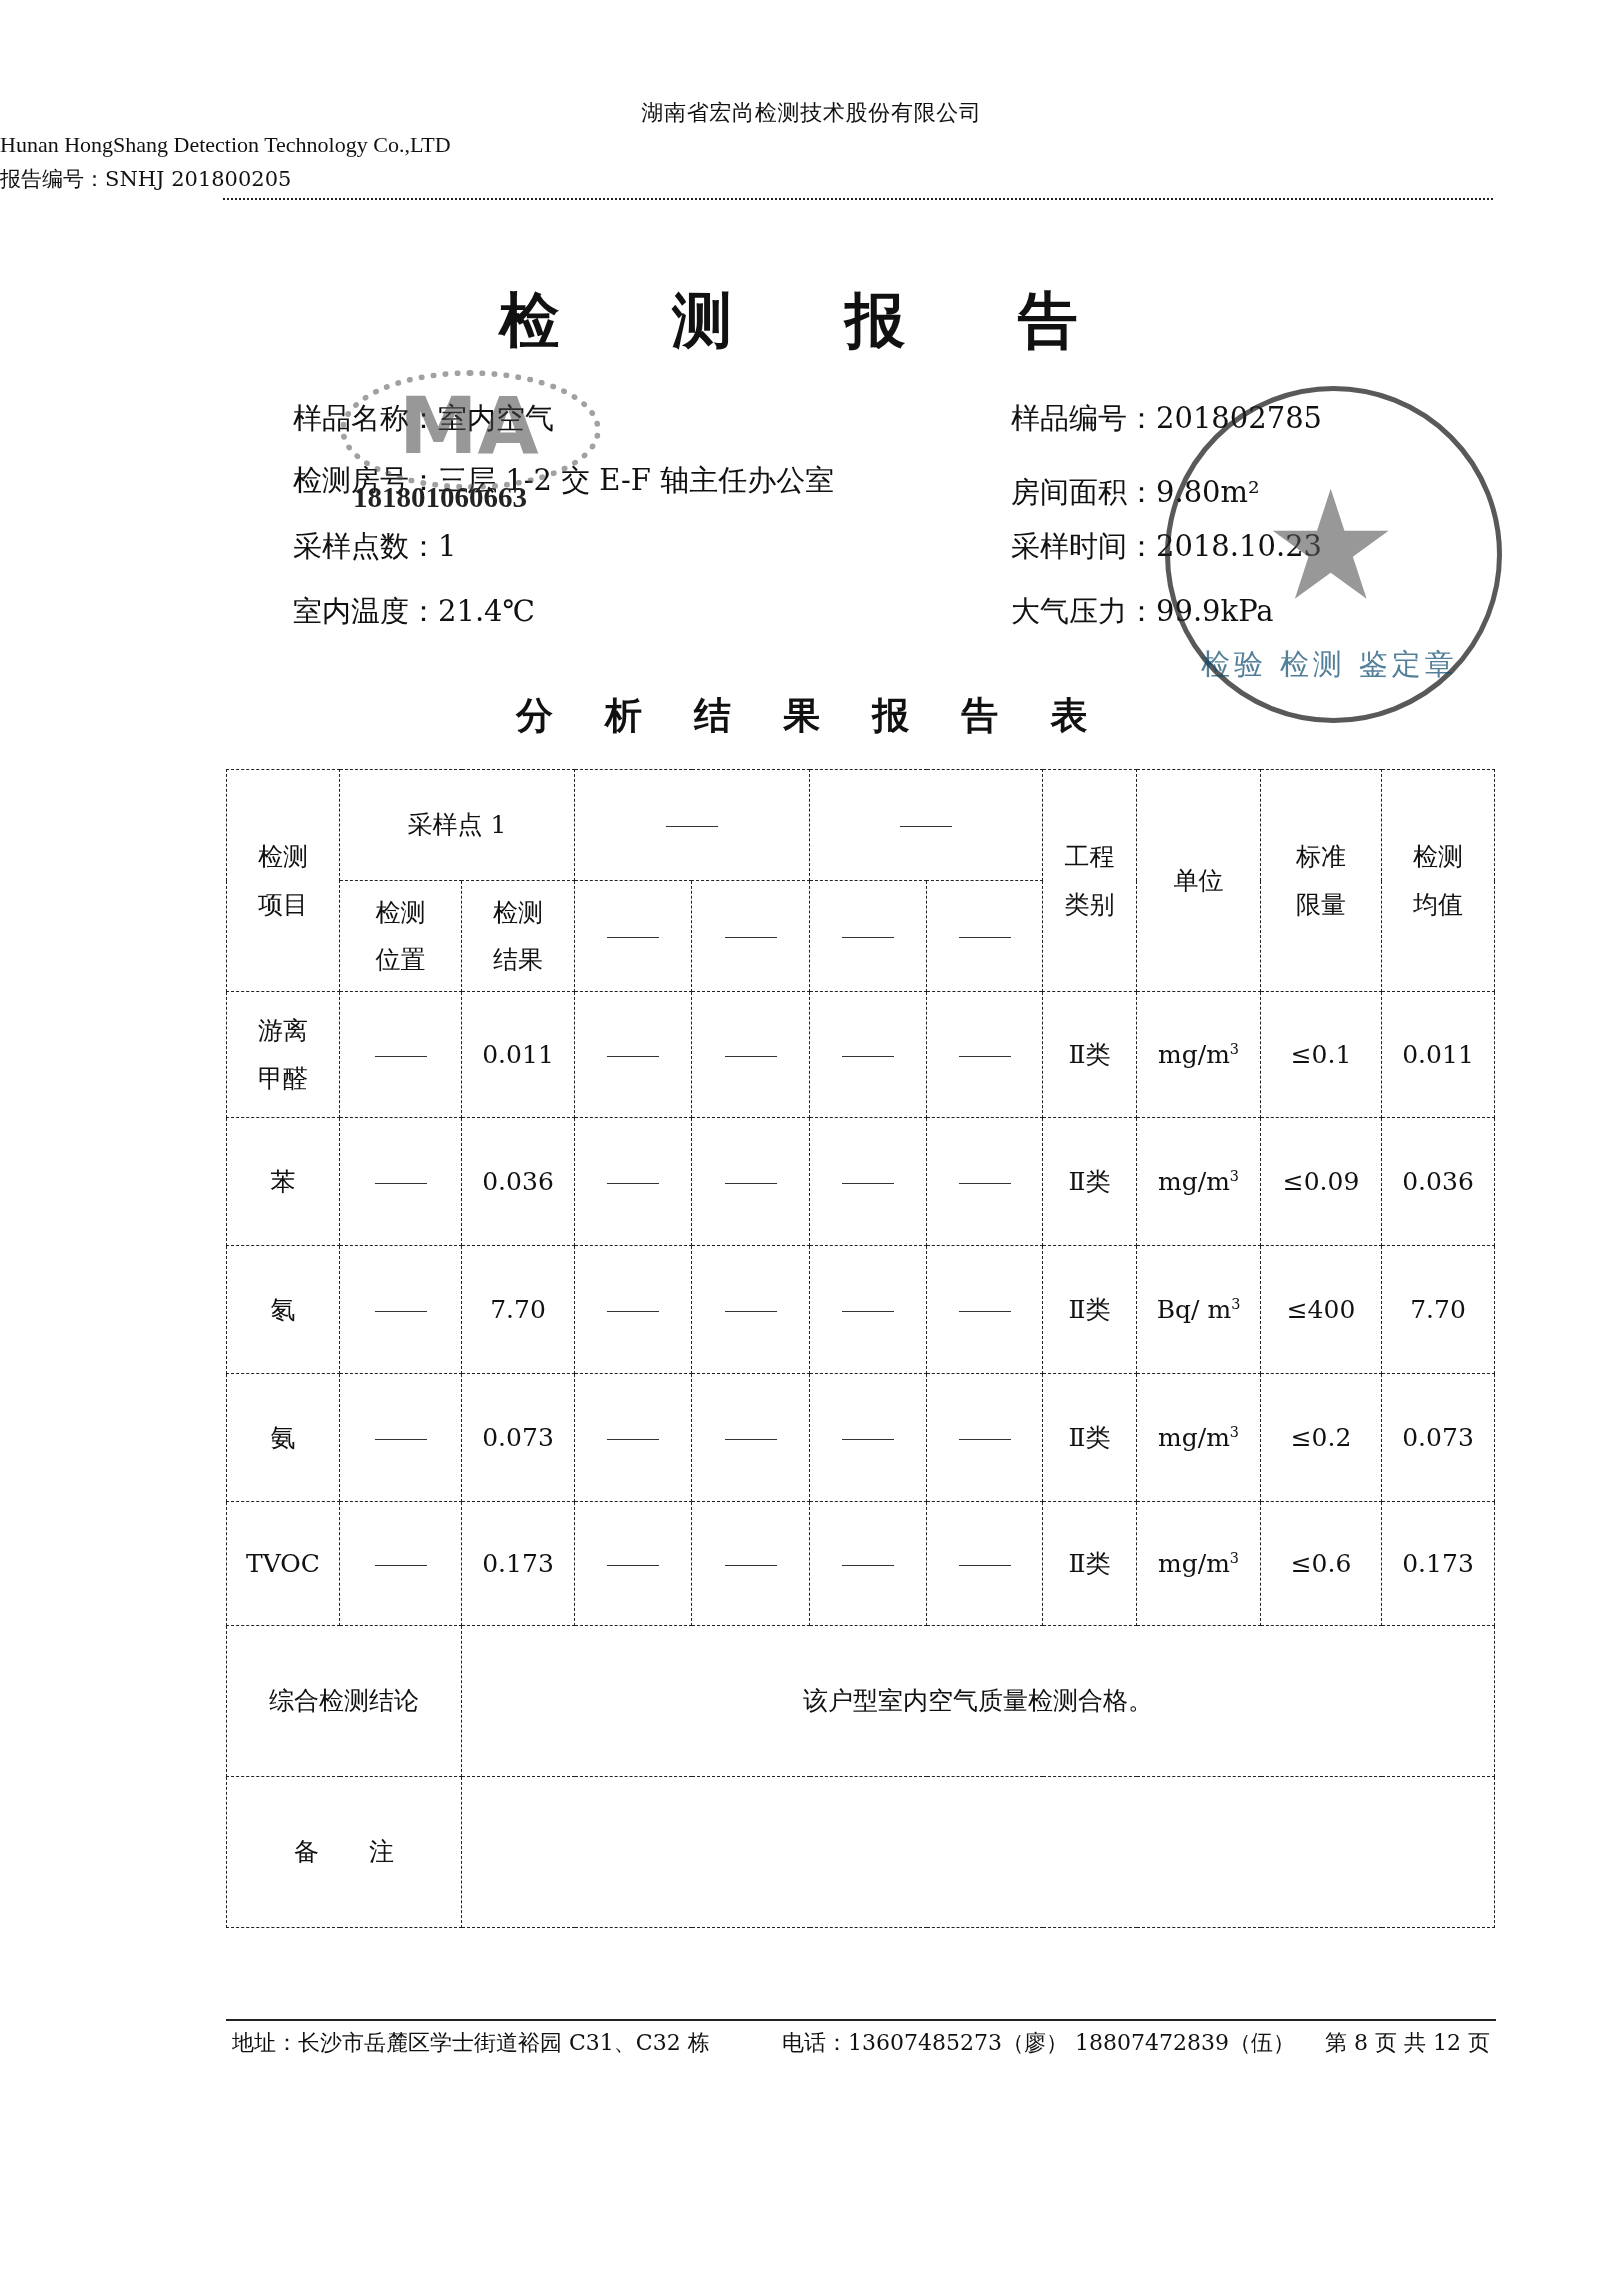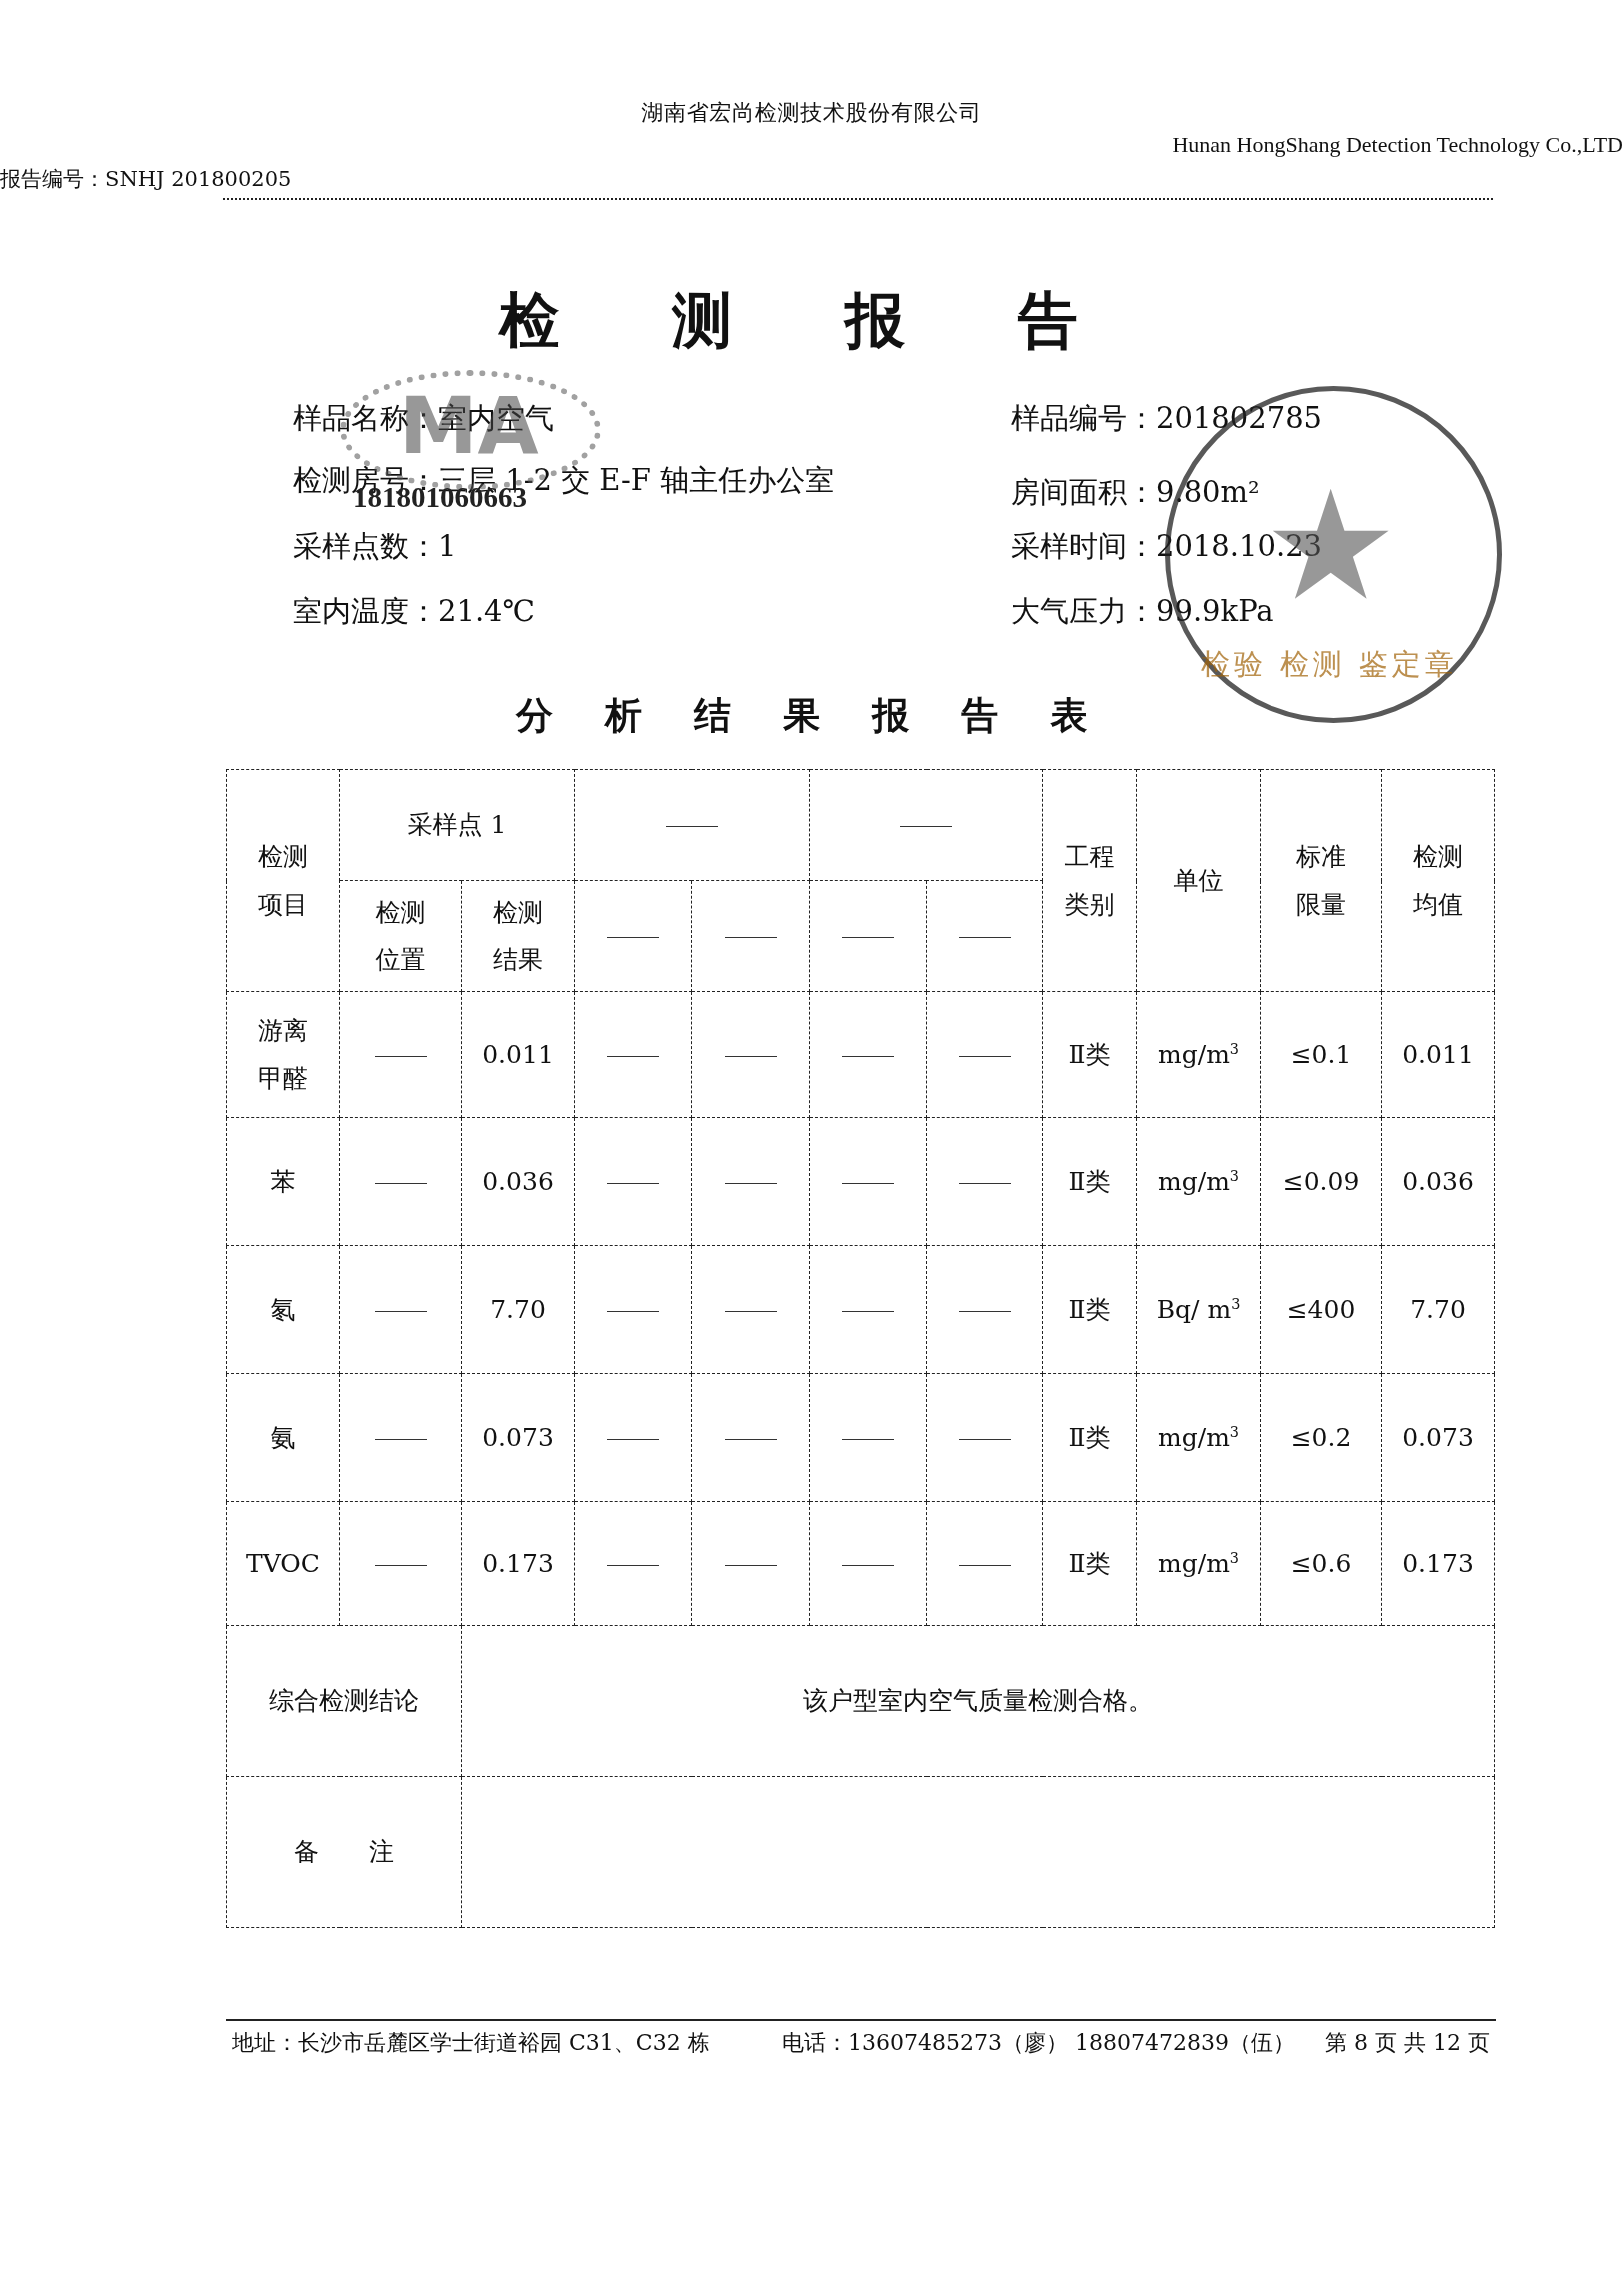--- a/index.html
+++ b/index.html
@@ -3,38 +3,38 @@
   <meta charset="utf-8">
   <style>
     html, body { margin: 0; padding: 0; background: #ffffff; }
     body {
       width: 1623px; height: 2295px; position: relative; overflow: hidden;
       font-family: "DejaVu Serif", "Liberation Serif", serif; color: #111;
     }
     .abs { position: absolute; }
     
     .hdr-cn { left: 0; width: 1623px; top: 98px; font-size: 22px; text-align: center; letter-spacing: 0.7px; }
-    .hdr-en { left: 0; width: 1623px; top: 132px; font-size: 22px; text-align: right; font-family: "Liberation Serif", serif; }
+    .hdr-en { left: 0; width: 1623px; top: 132px; font-size: 22px; text-align: left; font-family: "Liberation Serif", serif; }
     .hdr-no { left: 0; width: 1623px; top: 165px; font-size: 21px; text-align: left; }
     .hdr-rule { left: 223px; width: 1270px; top: 198px; border-top: 2px dotted #222; }
     .title { left: 0; width: 1623px; top: 281px; font-size: 60px; text-align: center; letter-spacing: 46px; font-family: "DejaVu Sans", sans-serif; font-weight: bold; }
     .info { font-size: 29px; white-space: nowrap; }
     .subtitle { left: 0; width: 1623px; top: 691px; font-size: 37px; text-align: center; letter-spacing: 19.6px; font-weight: bold; font-family: "DejaVu Sans", sans-serif; }
     
     .tbl { left: 226px; top: 769px; width: 1269px; border-collapse: collapse; table-layout: fixed; }
     .tbl td { border: 1.3px dashed #222; text-align: center; vertical-align: middle; font-size: 25px; padding: 0; line-height: 1.9; }
     .dash { display: inline-block; width: 52px; border-top: 1.3px solid #333; vertical-align: middle; }
     sup { font-size: 14.4px; }
     
     .cma { left: 340px; top: 370px; width: 249px; height: 108px; border: 6.5px dotted #555; border-radius: 50%; opacity: .55; }
     .cma-text { left: 399px; top: 380px; font-size: 79px; font-weight: bold; color: #444; opacity: .55; font-family: "DejaVu Sans", sans-serif; }
     .cma-no { left: 353px; top: 481px; font-size: 29px; font-family: Liberation Serif, serif; font-weight: bold; color: #222; }
     .seal { left: 1165px; top: 386px; width: 327px; height: 327px; border: 5.2px solid #222; border-radius: 50%; opacity: .75; }
     .seal-star { left: 1263px; top: 471px; font-size: 151px; color: #555; opacity: .6; line-height: 1; }
-    .seal-bottom { left: 1201px; top: 645px; font-size: 29px; color: #a16207; opacity: .7; letter-spacing: 3.9px; }
+    .seal-bottom { left: 1201px; top: 645px; font-size: 29px; color: #0c4a6e; opacity: .7; letter-spacing: 3.9px; }
     
     .ftr-rule { left: 226px; width: 1270px; top: 2019px; border-top: 2px solid #222; }
     .ftr { top: 2028px; font-size: 22px; white-space: nowrap; }
   </style>
 </head>
 <body>
 
 <div class="abs hdr-cn">湖南省宏尚检测技术股份有限公司</div>
 <div class="abs hdr-en">Hunan HongShang Detection Technology Co.,LTD</div>
 <div class="abs hdr-no">报告编号：SNHJ 201800205</div>

